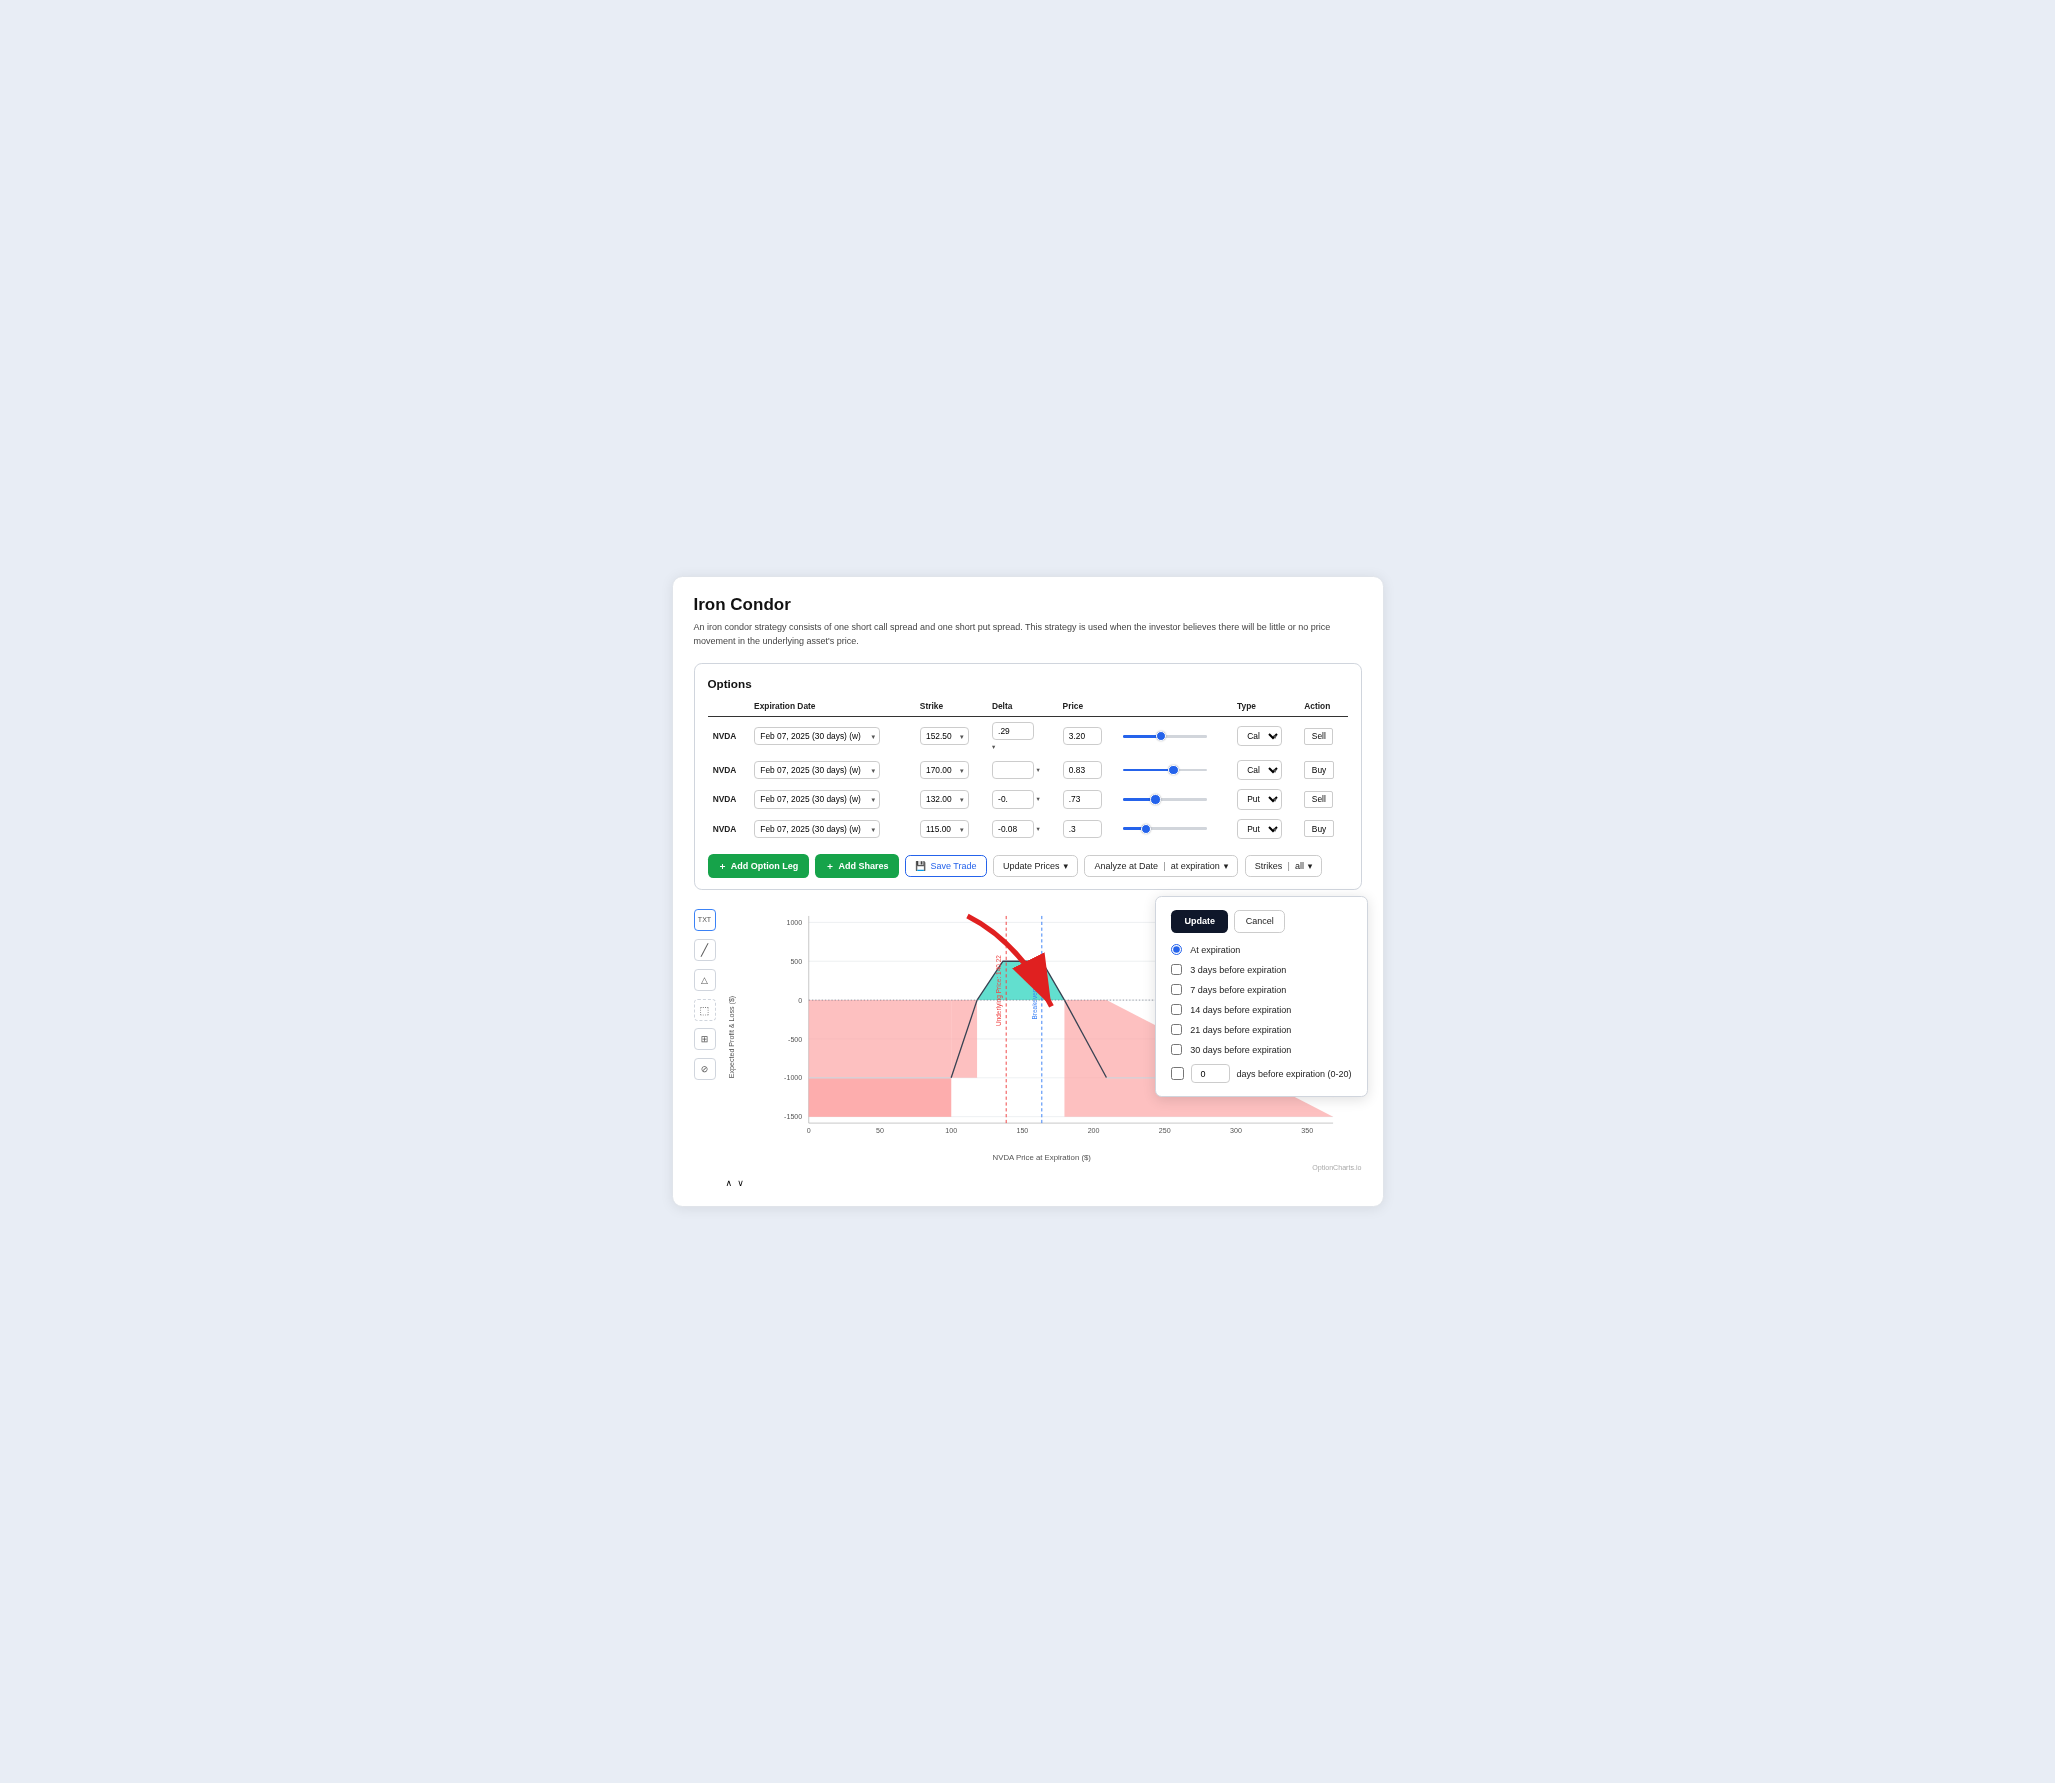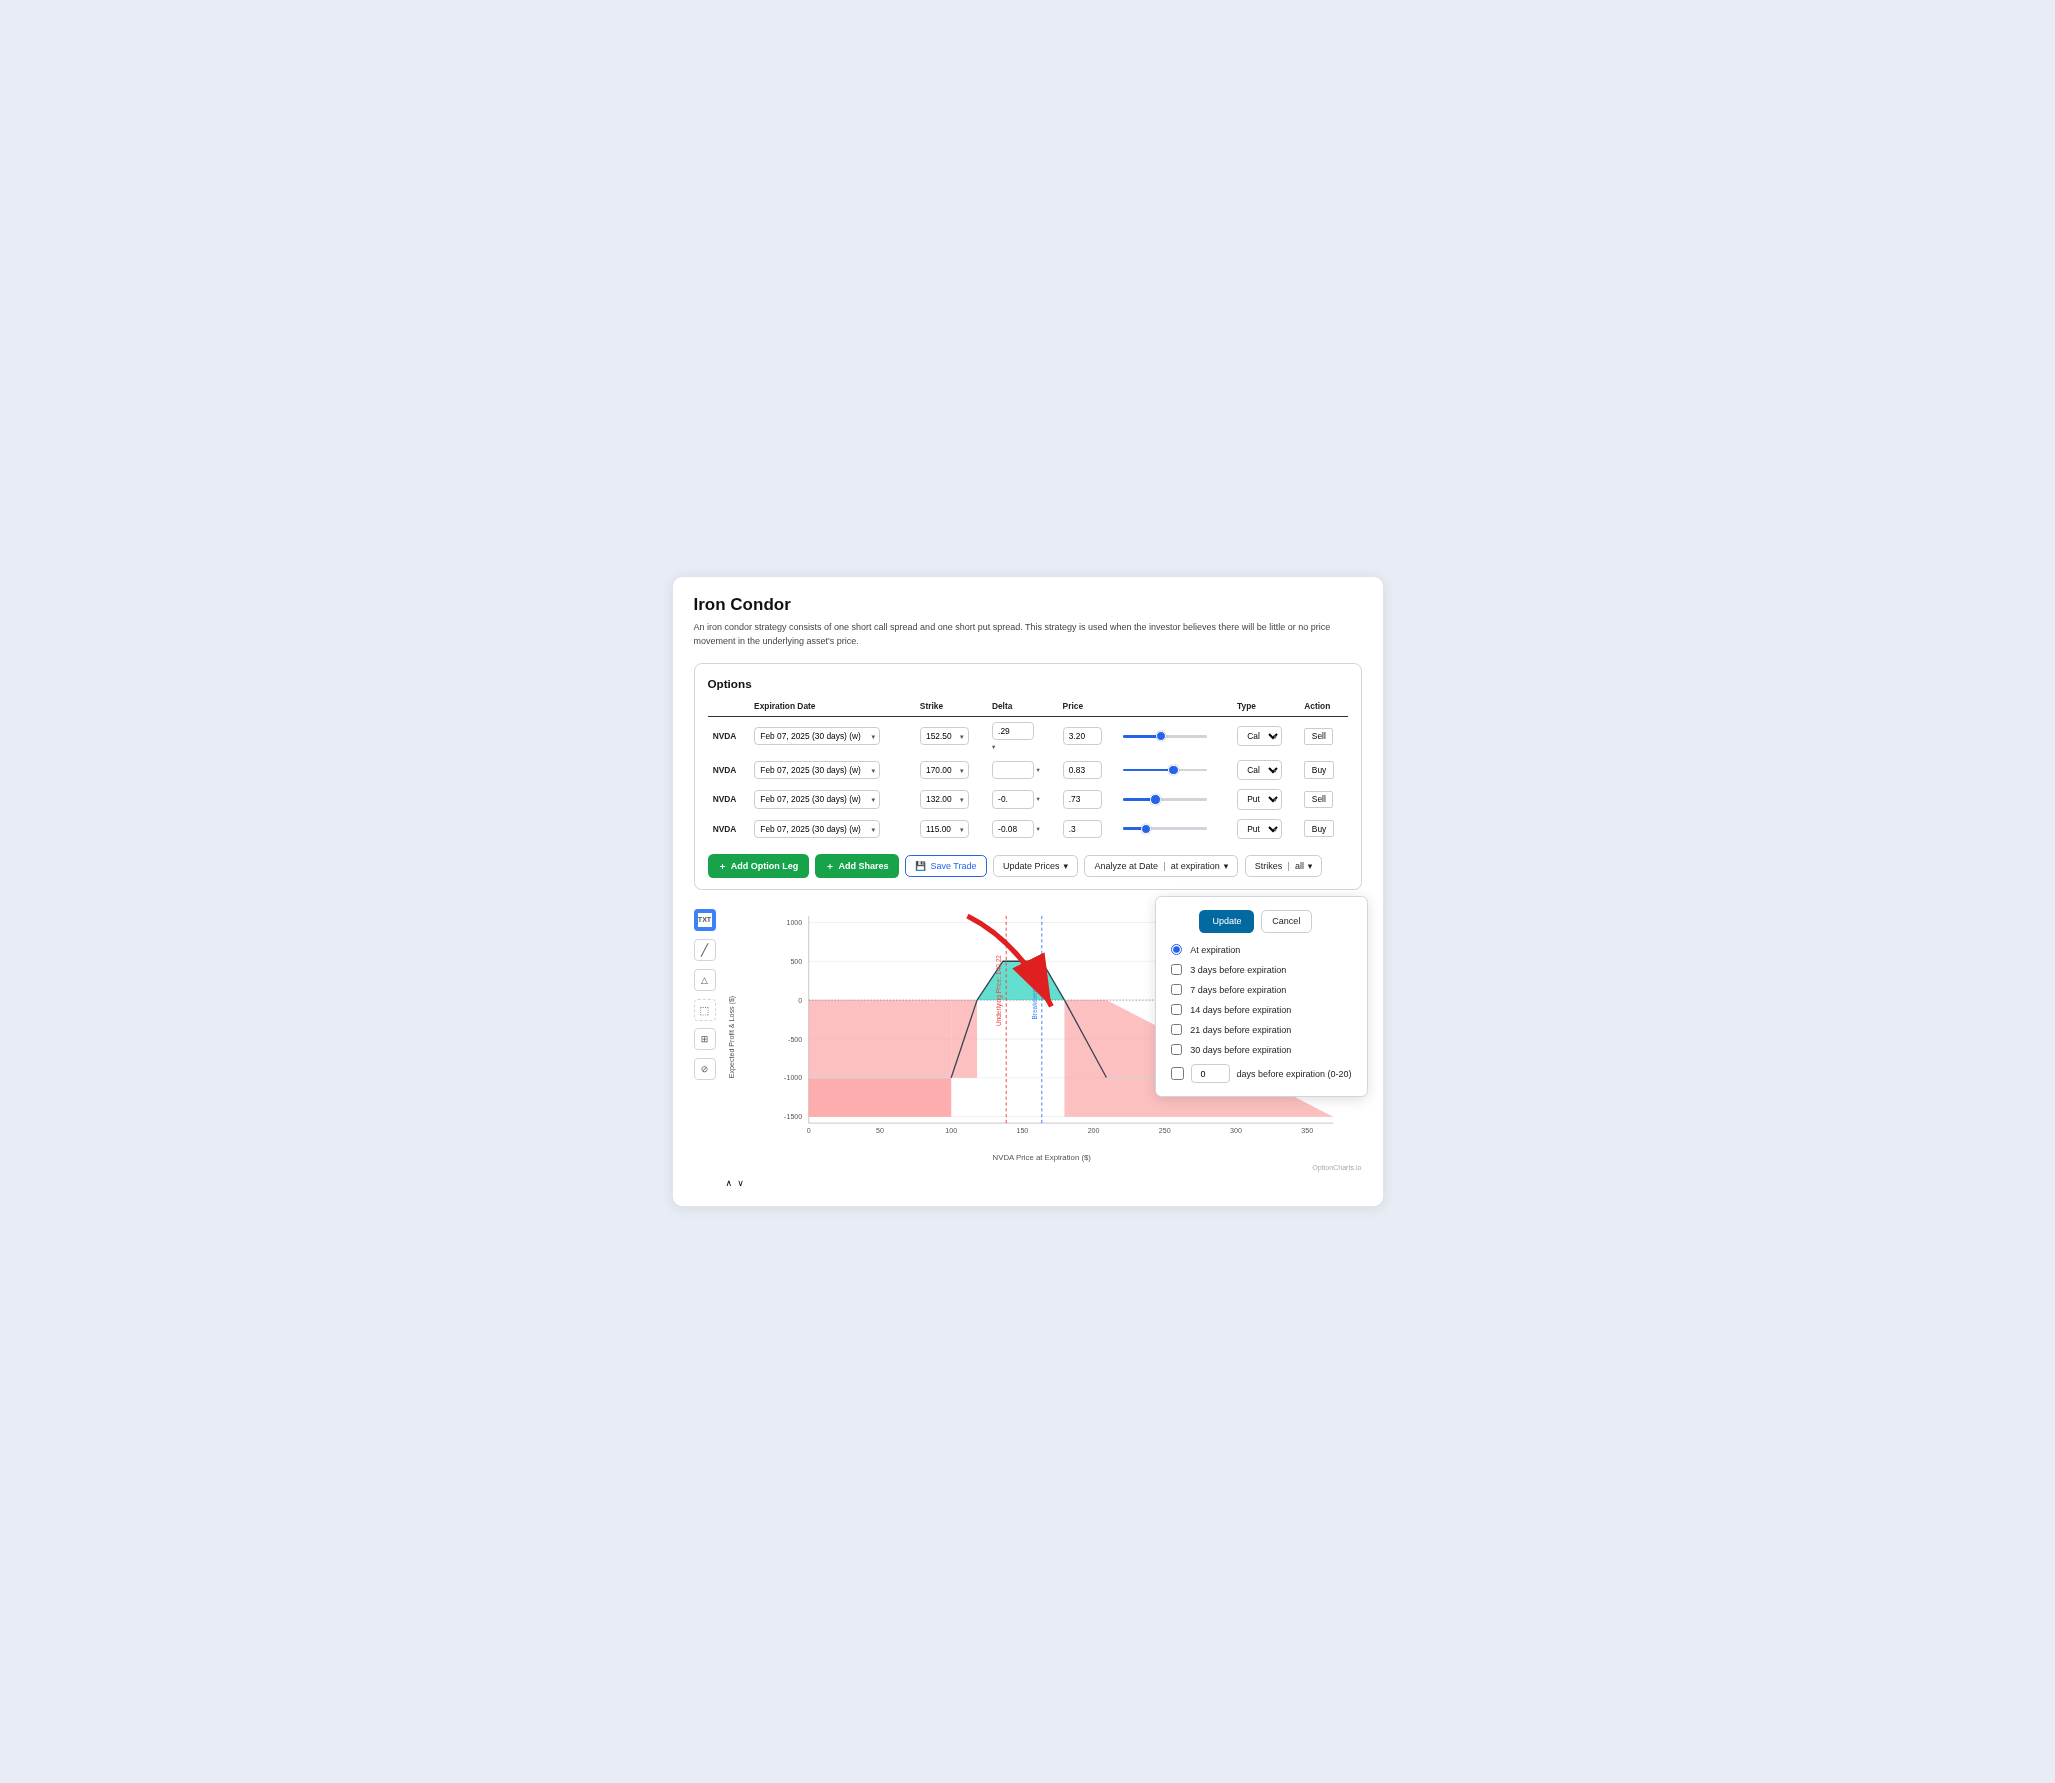--- a/index.html
+++ b/index.html
@@ -237,29 +237,28 @@
       min-width: 207px;
       z-index: 100;
       box-shadow: 0 2.6px 13px rgba(0,0,0,0.12);
     }
     .popup-actions {
       display: flex;
       gap: 6.5px;
       margin-bottom: 11.7px;
     }
     .btn-update {
-      background: #0369a1;
+      background: #0f172a;
       color: #fff;
       border: none;
       border-radius: 5.2px;
       padding: 5.2px 13px;
       font-size: 9px;
-      font-weight: 400;
-      cursor: pointer;
-      margin-left: 28px;
+      font-weight: 700;
+      cursor: pointer;
     }
     .btn-cancel {
       background: #fff;
       color: #222;
       border: 1px solid #ccc;
       border-radius: 5.2px;
       padding: 5.2px 10.4px;
       font-size: 9px;
       cursor: pointer;
     }
@@ -539,21 +538,21 @@
         <span style="color:#888;margin:0 1.3px;">|</span>
         <span style="font-weight:500;">all</span>
         <span>▾</span>
       </button>
     </div>
   </div>
 
   <div class="chart-area" style="position:relative;">
 
     <div class="chart-sidebar">
-      <div class="sidebar-icon" style="font-size:7.1px;font-weight:700;border:4px solid #3b82f6;">TXT</div>
+      <div class="sidebar-icon" style="font-size:7.1px;font-weight:400;border:1px solid #3b82f6;">TXT</div>
       <div class="sidebar-icon" style="font-size:11.7px;">╱</div>
       <div class="sidebar-icon" style="font-size:9px;">△</div>
       <div class="sidebar-icon" style="font-size:10.4px;border-style:dashed;">⬚</div>
       <div class="sidebar-icon" style="font-size:9px;">⊞</div>
       <div class="sidebar-icon" style="font-size:9px;">⊘</div>
     </div>
 
     <div class="chart-wrapper" style="position:relative;">
       
       <div style="position:absolute;top:0;right:0;cursor:pointer;font-size:11.7px;color:#555;">≡</div>

